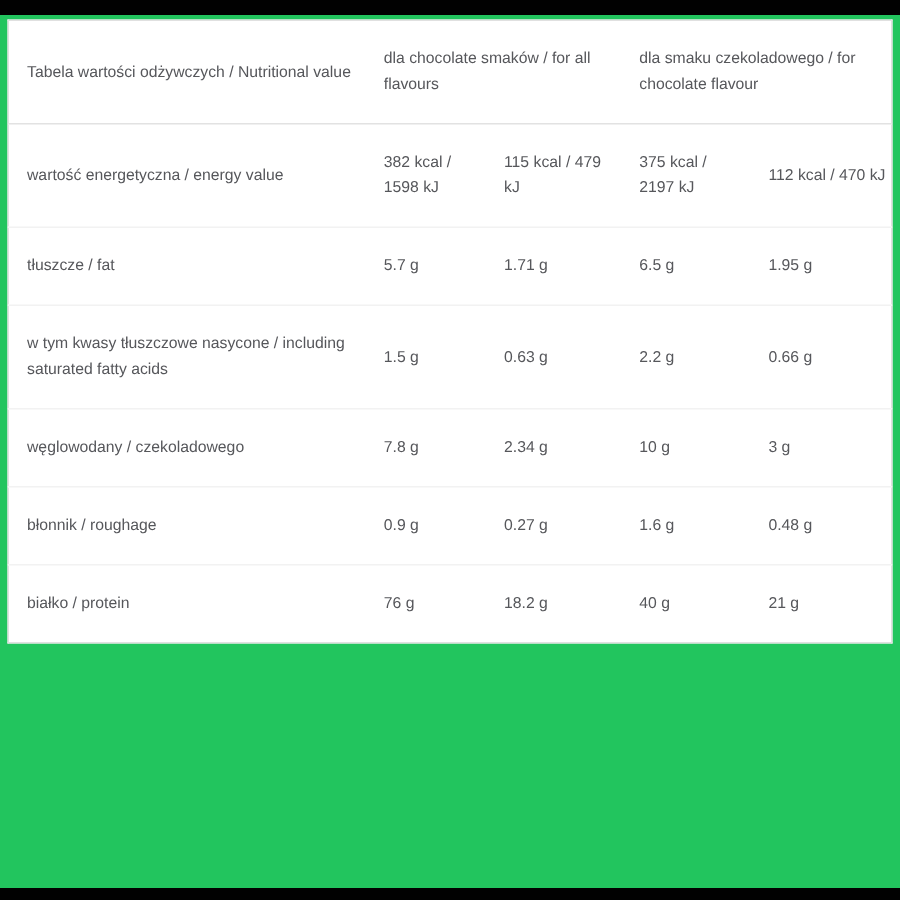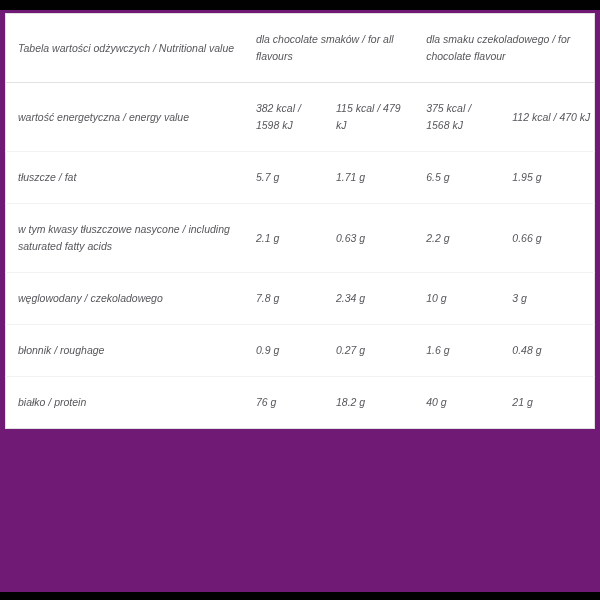--- a/index.html
+++ b/index.html
@@ -8,22 +8,21 @@
     width: 600px;
     height: 600px;
     background: #ffffff;
     font-family: "Liberation Sans", sans-serif;
     overflow: hidden;
   }
   .page {
     position: relative;
     width: 600px;
     height: 600px;
-    background: #701a75;
-    font-style: italic;
+    background: #22c55e;
   }
   .black-bar {
     position: absolute;
     left: 0;
     width: 600px;
     background: #010101;
   }
   .black-bar.top { top: 0; height: 10px; }
   .black-bar.bottom { bottom: 0; height: 8px; }
 
@@ -80,35 +79,35 @@
         <th class="c2" colspan="2">dla chocolate smaków / for all flavours</th>
         <th class="c4" colspan="2">dla smaku czekoladowego / for chocolate flavour</th>
       </tr>
     </thead>
     <tbody>
 
       <tr>
         <td class="c1">wartość energetyczna / energy value</td>
         <td class="c2">382 kcal / 1598 kJ</td>
         <td class="c3">115 kcal / 479 kJ</td>
-        <td class="c4">375 kcal / 1568 kJ</td>
+        <td class="c4">375 kcal / 2197 kJ</td>
         <td class="c5">112 kcal / 470 kJ</td>
       </tr>
 
       <tr>
         <td class="c1">tłuszcze / fat</td>
         <td class="c2">5.7 g</td>
         <td class="c3">1.71 g</td>
         <td class="c4">6.5 g</td>
         <td class="c5">1.95 g</td>
       </tr>
 
       <tr>
         <td class="c1">w tym kwasy tłuszczowe nasycone / including saturated fatty acids</td>
-        <td class="c2">2.1 g</td>
+        <td class="c2">1.5 g</td>
         <td class="c3">0.63 g</td>
         <td class="c4">2.2 g</td>
         <td class="c5">0.66 g</td>
       </tr>
 
       <tr>
         <td class="c1">węglowodany / czekoladowego</td>
         <td class="c2">7.8 g</td>
         <td class="c3">2.34 g</td>
         <td class="c4">10 g</td>

